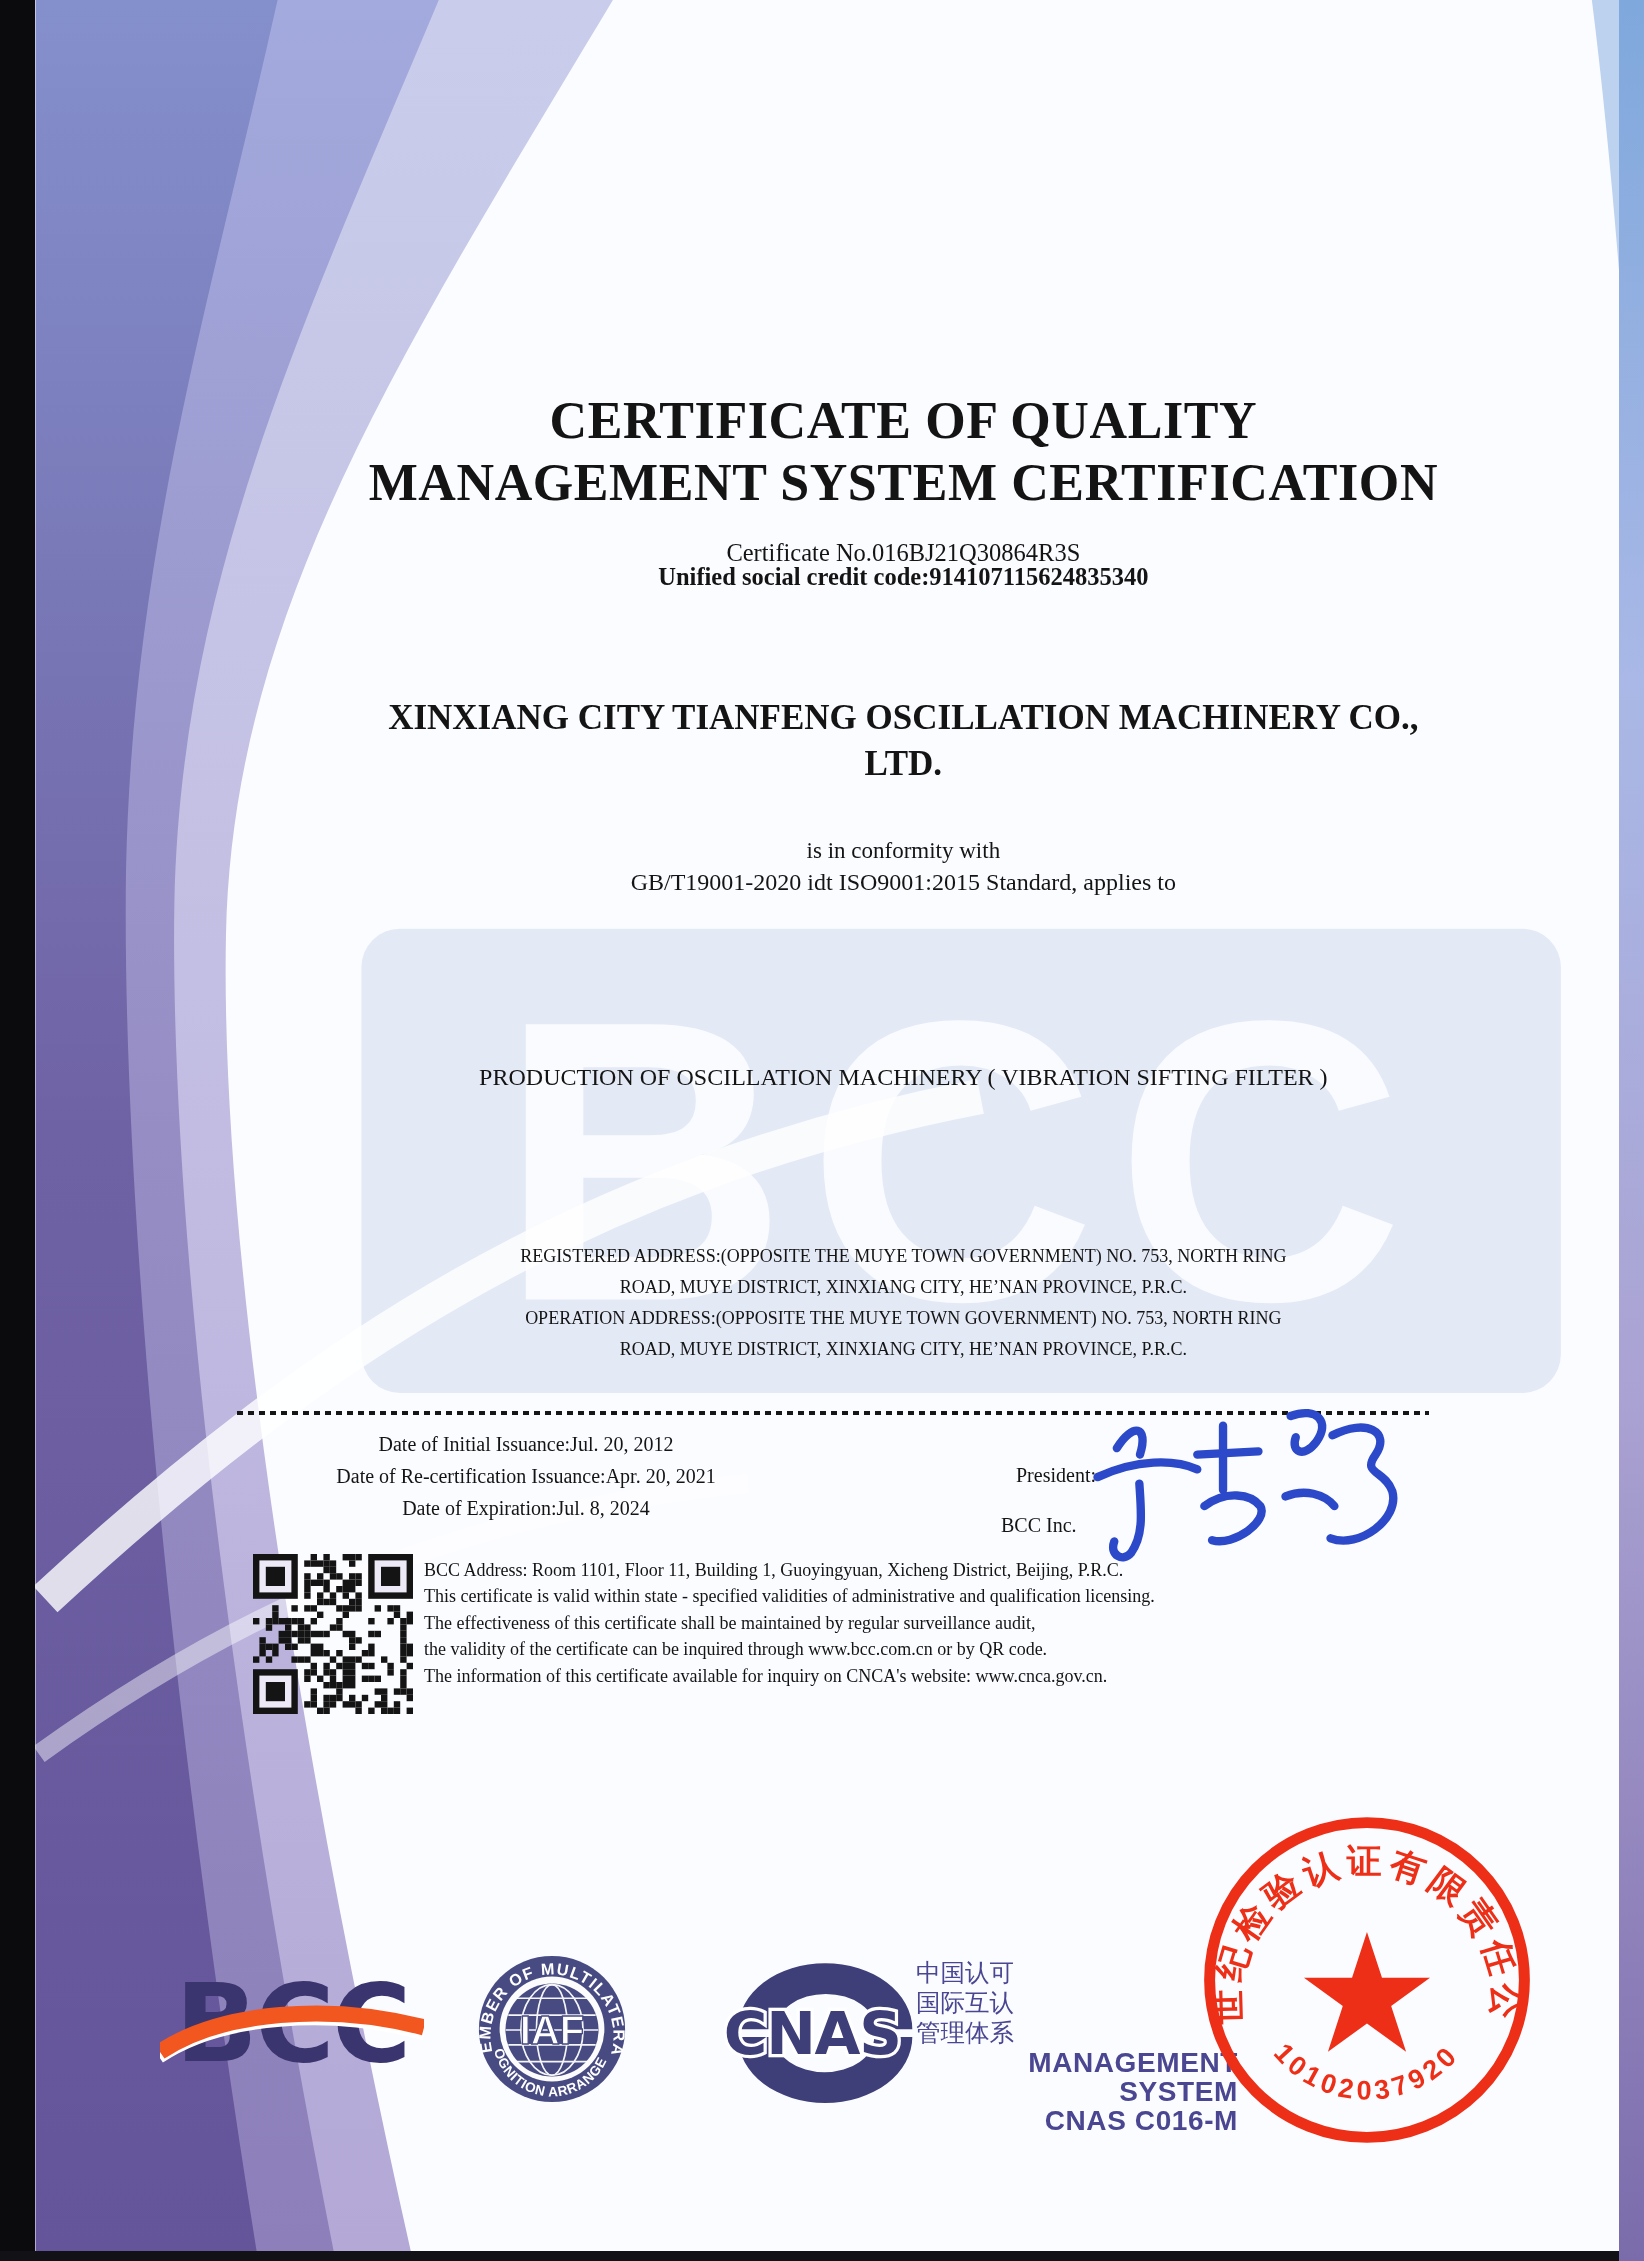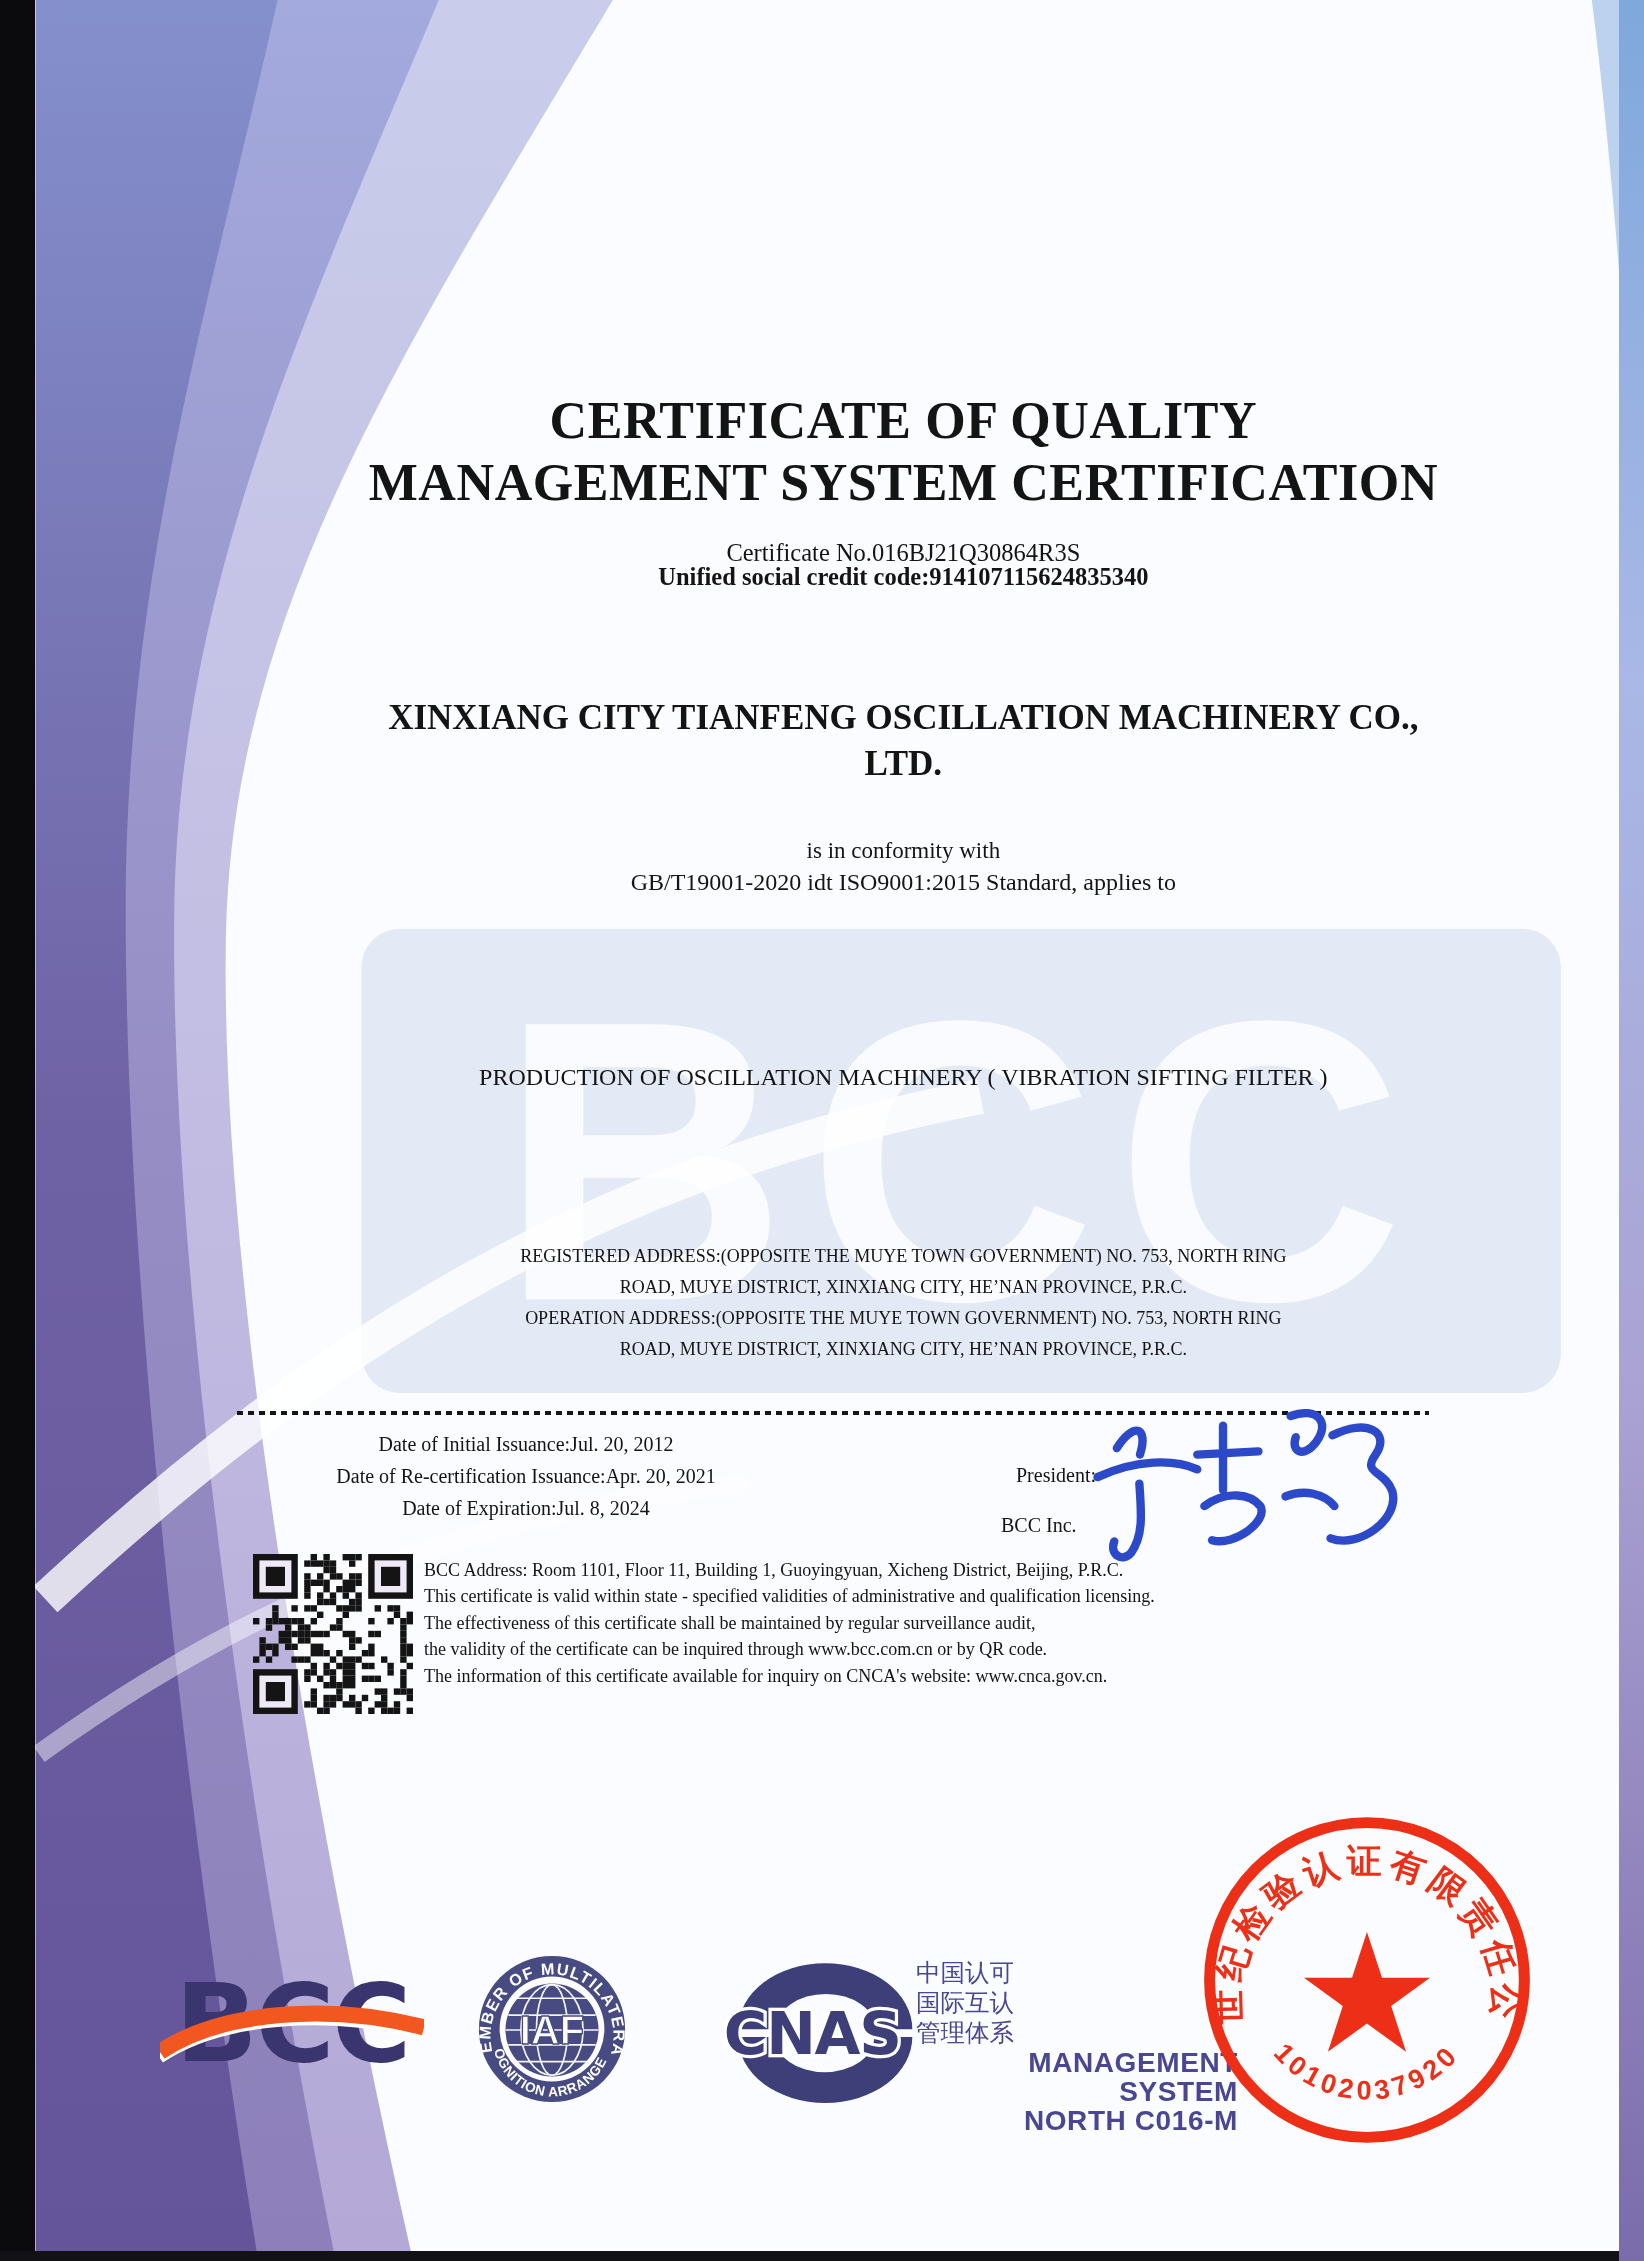--- a/index.html
+++ b/index.html
@@ -378,21 +378,21 @@
     <path d="M 45,118 A 132,100 0 0 1 315,118 L 258,118 A 76,54 0 0 0 104,118 Z" fill="#3e3f79"></path>
     <path d="M 315,130 A 132,100 0 0 1 45,130 L 102,130 A 76,54 0 0 0 256,130 Z" fill="#3e3f79"></path>
     <text x="160" y="156" text-anchor="middle" font-family="DejaVu Sans, Liberation Sans, sans-serif" font-weight="bold" font-size="92" letter-spacing="-2" fill="#3e3f79" stroke="#ffffff" stroke-width="10" style="paint-order:stroke">CNAS</text>
   </svg>
 
   <div class="blk accred">
     <div class="zh">中国认可</div>
     <div class="zh">国际互认</div>
     <div class="zh">管理体系</div>
     <div class="en">MANAGEMENT SYSTEM</div>
-    <div class="en">NORTH C016-M</div>
+    <div class="en">CNAS C016-M</div>
   </div>
 
   <svg class="blk stamp" viewBox="0 0 524 524">
     <defs>
       <path id="stampTop" d="M 70,337 A 197,197 0 1 1 454,337"></path>
       <path id="stampBot" d="M 122,384 A 186,186 0 0 0 402,384"></path>
     </defs>
     <circle cx="262" cy="262" r="244" fill="none" stroke="#ee2f17" stroke-width="17"></circle>
     <text font-size="54" fill="#ee2f17" letter-spacing="9" font-weight="bold">
       <textPath href="#stampTop" startOffset="50%" text-anchor="middle">新世纪检验认证有限责任公司</textPath>

